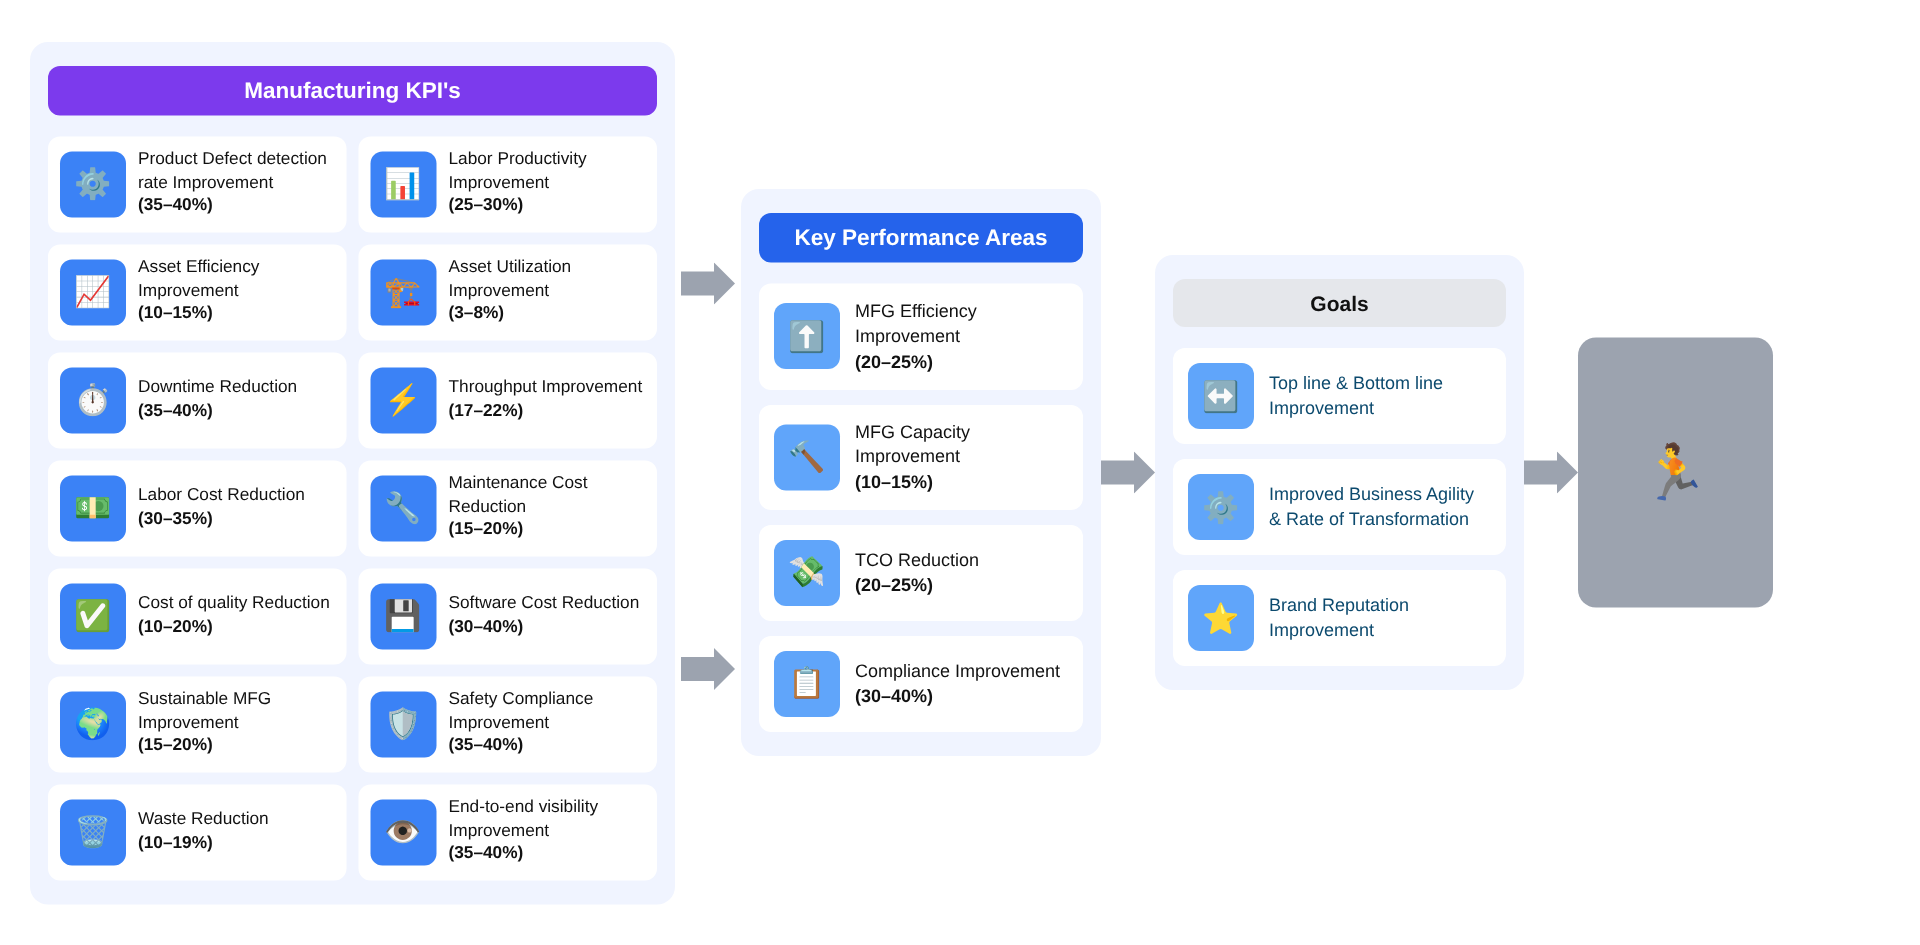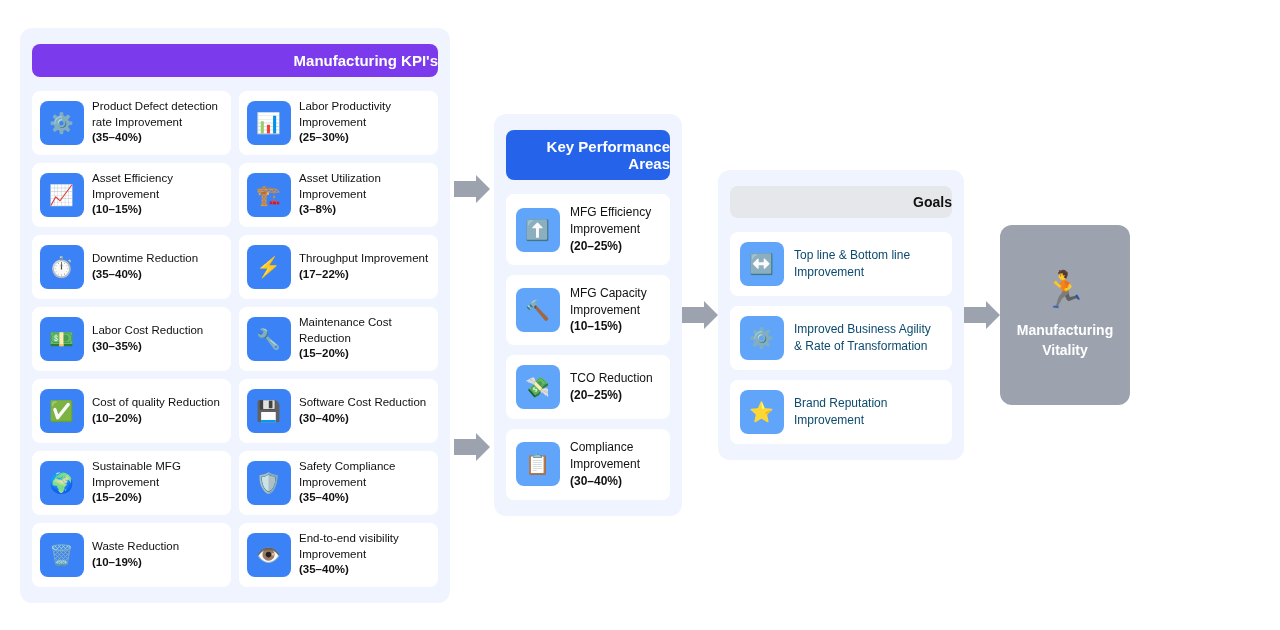--- a/index.html
+++ b/index.html
@@ -21,21 +21,21 @@
     }
 
     
     .panel {
       background: #f0f4ff;
       border-radius: 12px;
       padding: 16px 12px;
       position: relative;
     }
     .panel-header {
-      text-align: right;
+      text-align: center;
       font-weight: 700;
       font-size: 15px;
       padding: 8px 0;
       border-radius: 8px;
       margin-bottom: 14px;
     }
     .panel-kpi .panel-header {
       background: #7c3aed;
       color: #fff;
     }
@@ -84,21 +84,21 @@
       font-size: 11.5px;
       line-height: 1.35;
       color: #111;
     }
     .kpi-text strong {
       font-weight: 700;
     }
 
     
     .panel-kpa {
-      width: 188px;
+      width: 240px;
       flex-shrink: 0;
     }
     .kpa-list {
       display: flex;
       flex-direction: column;
       gap: 10px;
     }
     .kpa-item {
       display: flex;
       align-items: center;
@@ -329,16 +329,15 @@
   </div>
 
   <div class="section-arrow">
     <svg width="36" height="28" viewBox="0 0 36 28">
       <polygon points="0,6 22,6 22,0 36,14 22,28 22,22 0,22" fill="#9ca3af"></polygon>
     </svg>
   </div>
 
   <div class="vitality-box">
     <div class="vitality-icon">🏃</div>
-    <div class="vitality-text">Manufacturing Vitality</div>
   </div>
 
 </div>
 
 </body></html>

